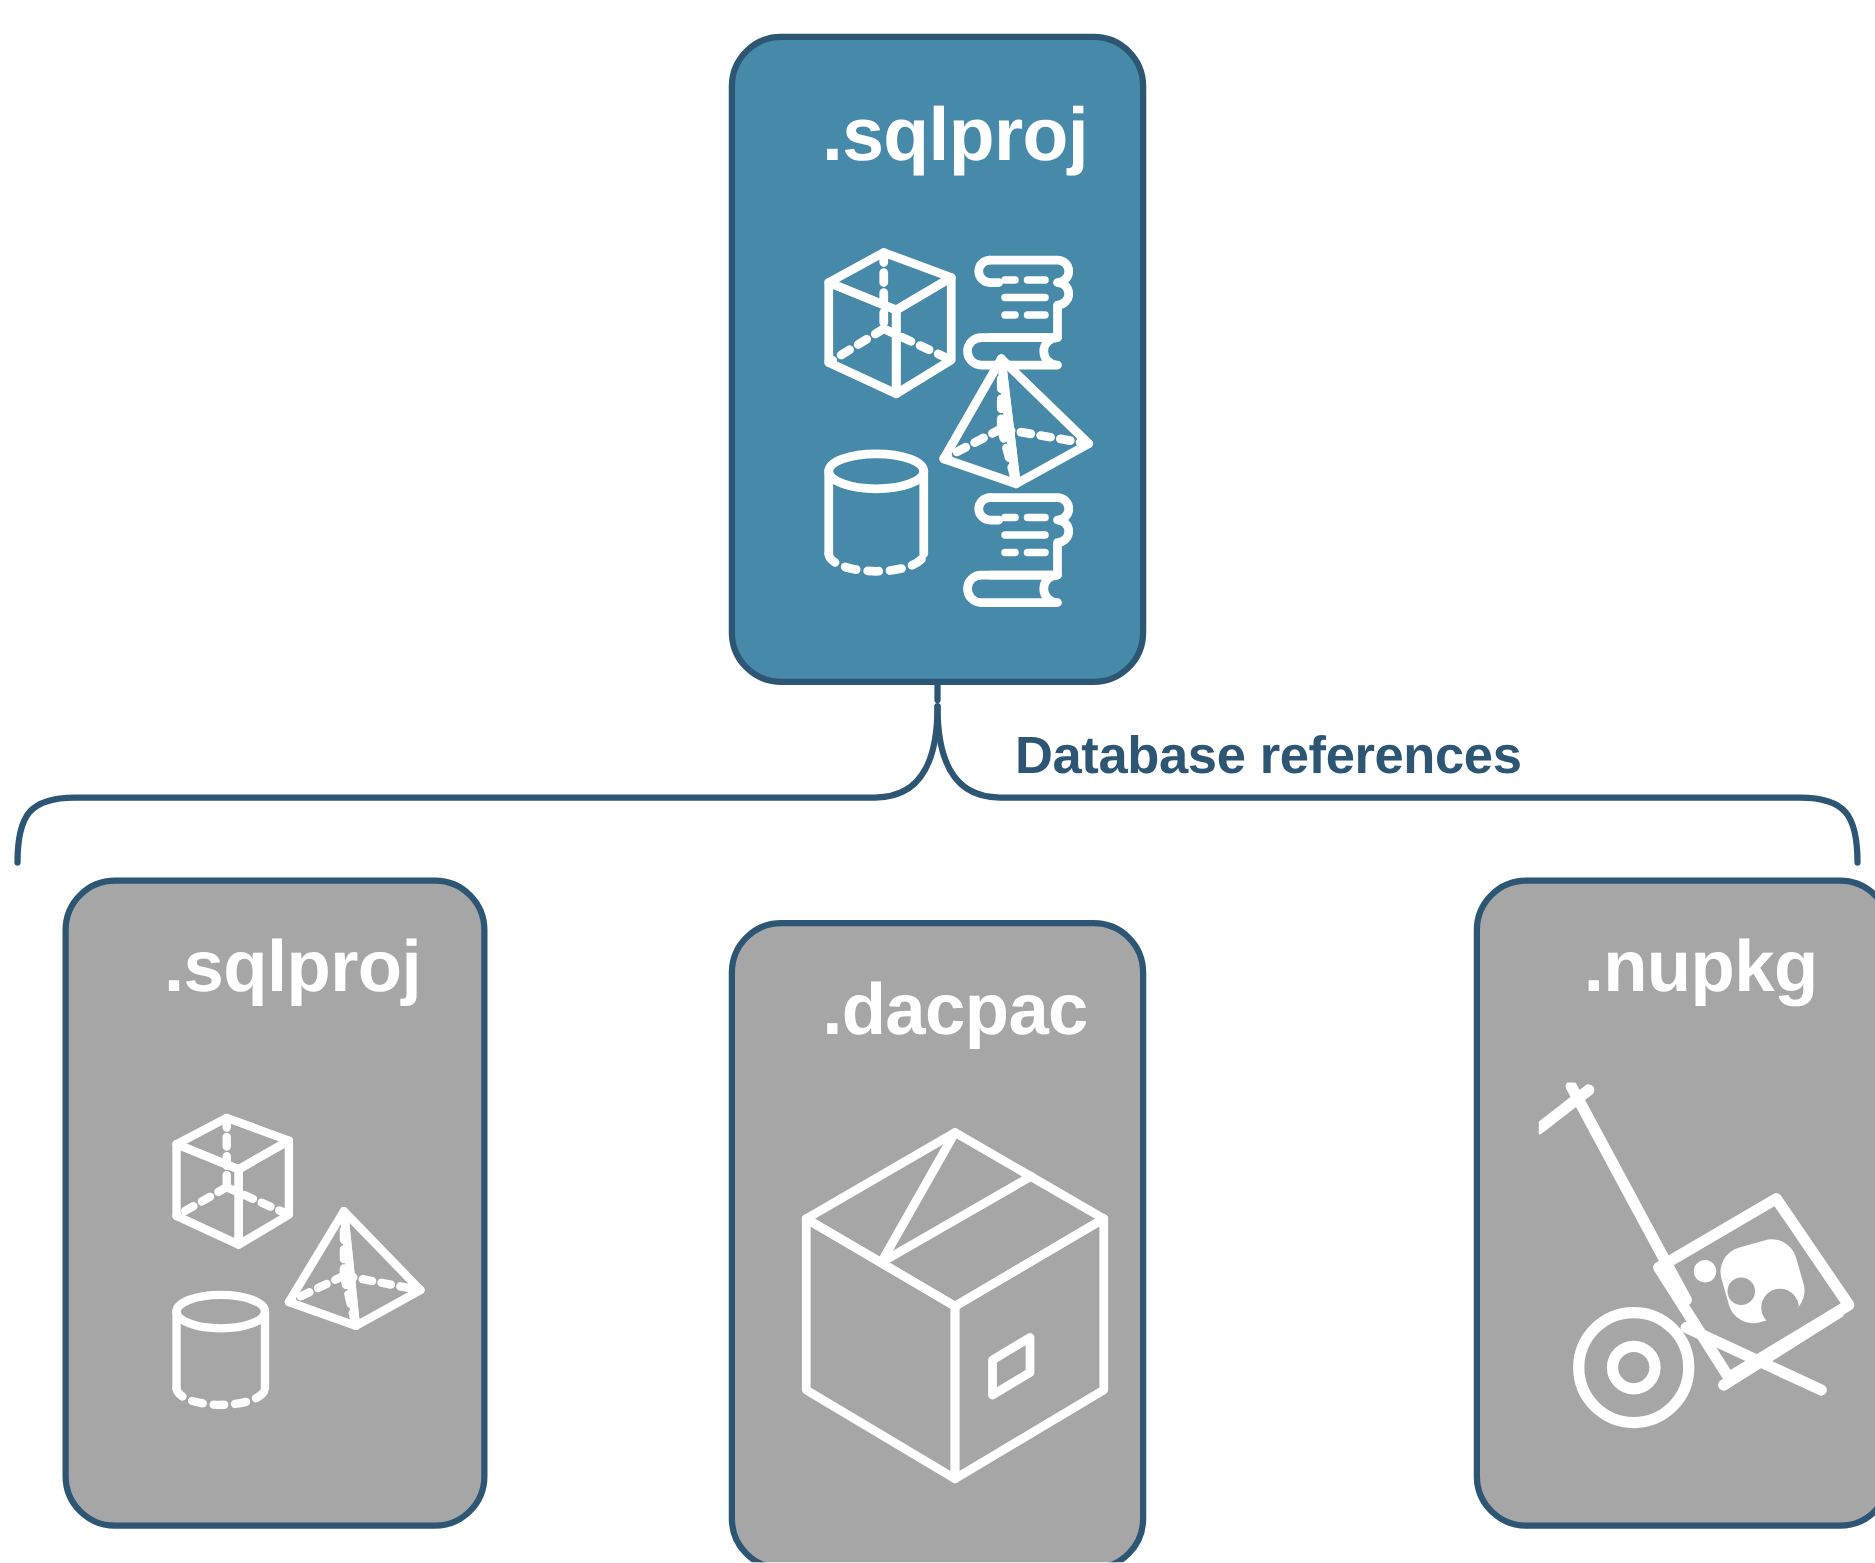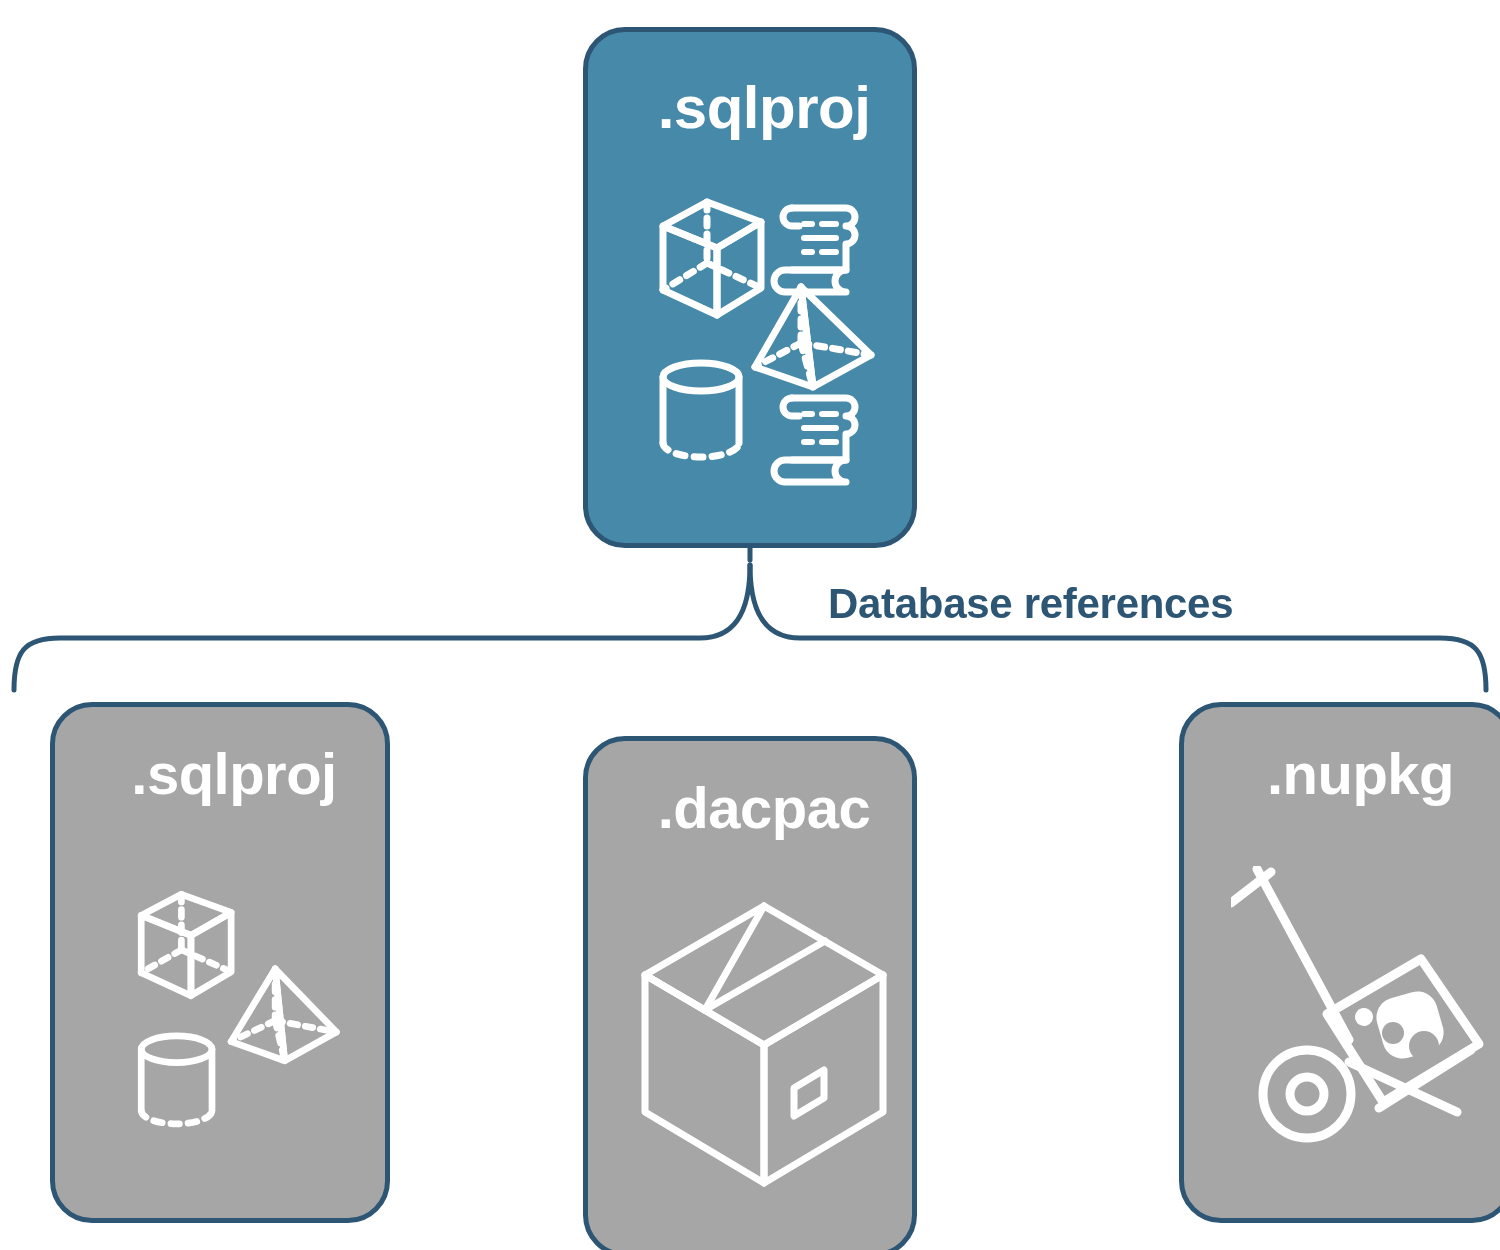--- a/index.html
+++ b/index.html
@@ -74,21 +74,20 @@
   #bracket-label {
     position: absolute;
     left: 812px;
     top: 580px;
     color: #2d5675;
     font-size: 42px;
     font-weight: bold;
     letter-spacing: -0.3px;
     white-space: nowrap;
     user-select: none;
-    margin-left: 16px;
   }
 </style>
 </head>
 <body>
 
 <div id="stage">
 
   <div class="card primary" id="card-root">
     <div class="card-title">.sqlproj</div>
     <div class="card-art">

